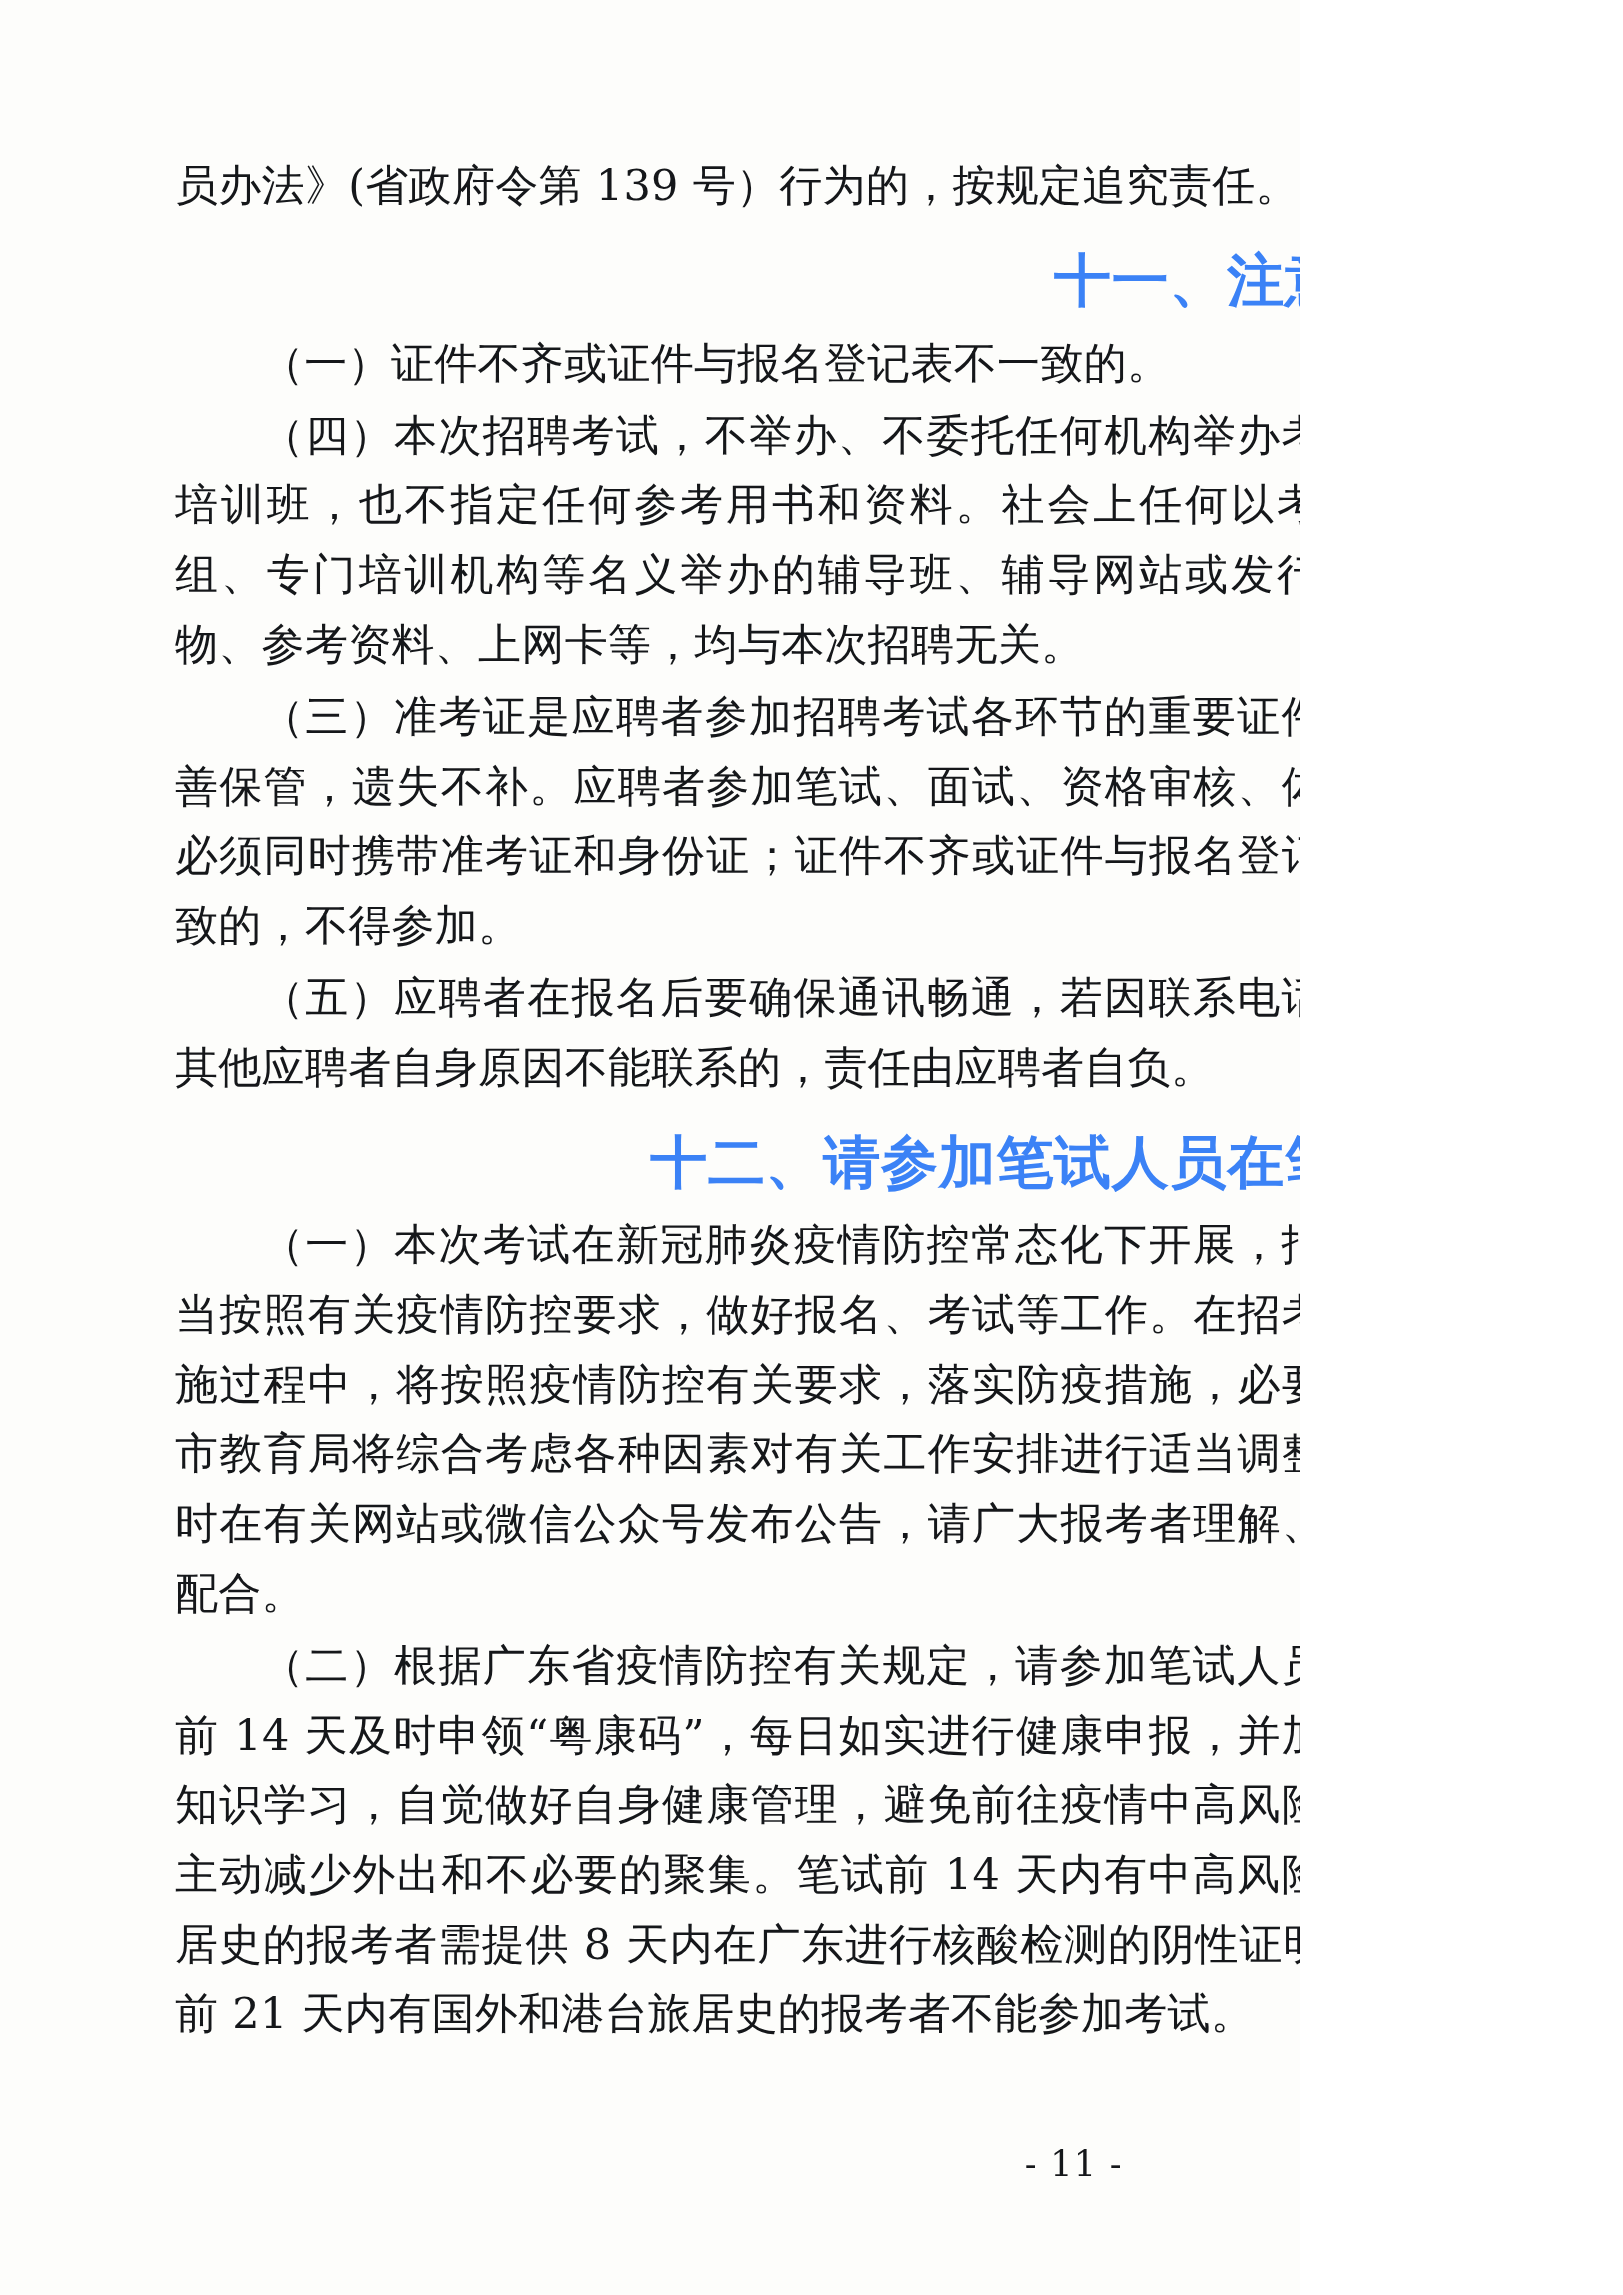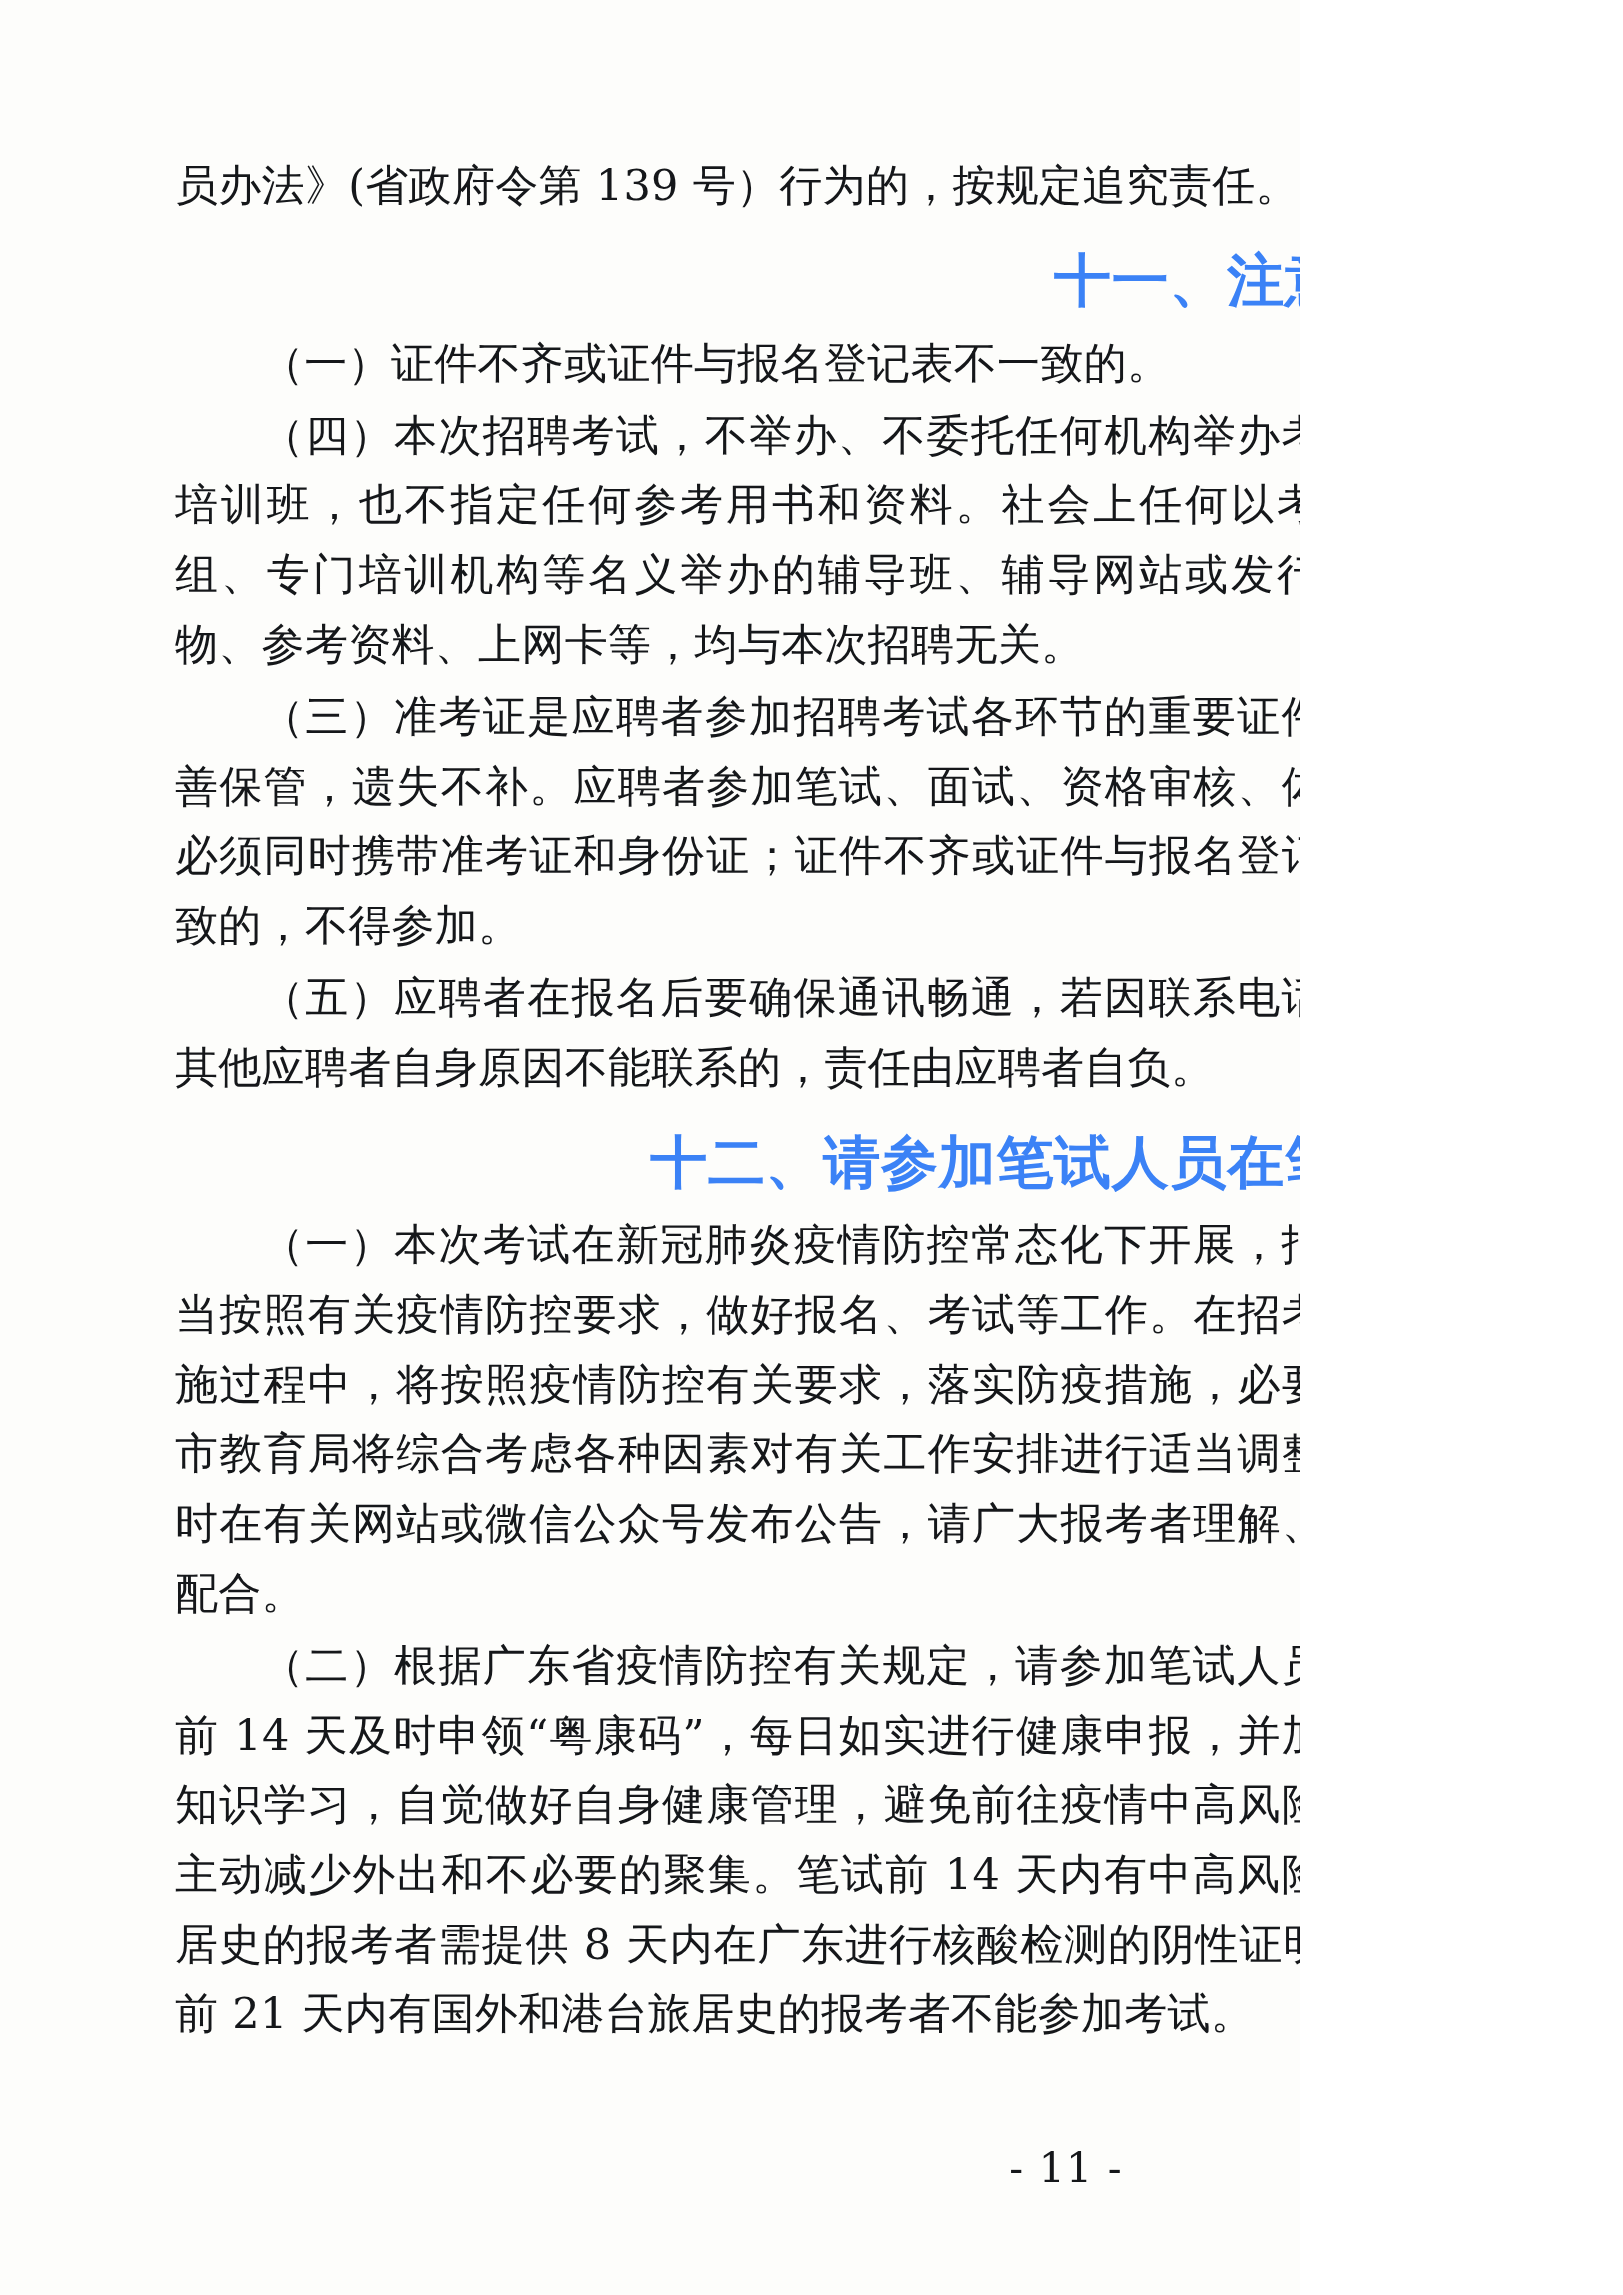--- a/index.html
+++ b/index.html
@@ -46,21 +46,21 @@
     color: #3b82f6;
     font-family: "DejaVu Sans", "Liberation Sans", sans-serif;
     text-align: right;
   }
   .pagenum {
     position: absolute;
     left: 0;
     right: 177px;
     top: 2144px;
     text-align: right;
-    font-size: 41px;
+    font-size: 35px;
     letter-spacing: 1.3px;
     color: #15171a;
     font-family: "DejaVu Serif", "Liberation Serif", serif;
   }
   .blockgap { height: 6.5px; }
 </style>
 </head>
 <body>
 
 <div class="page">

